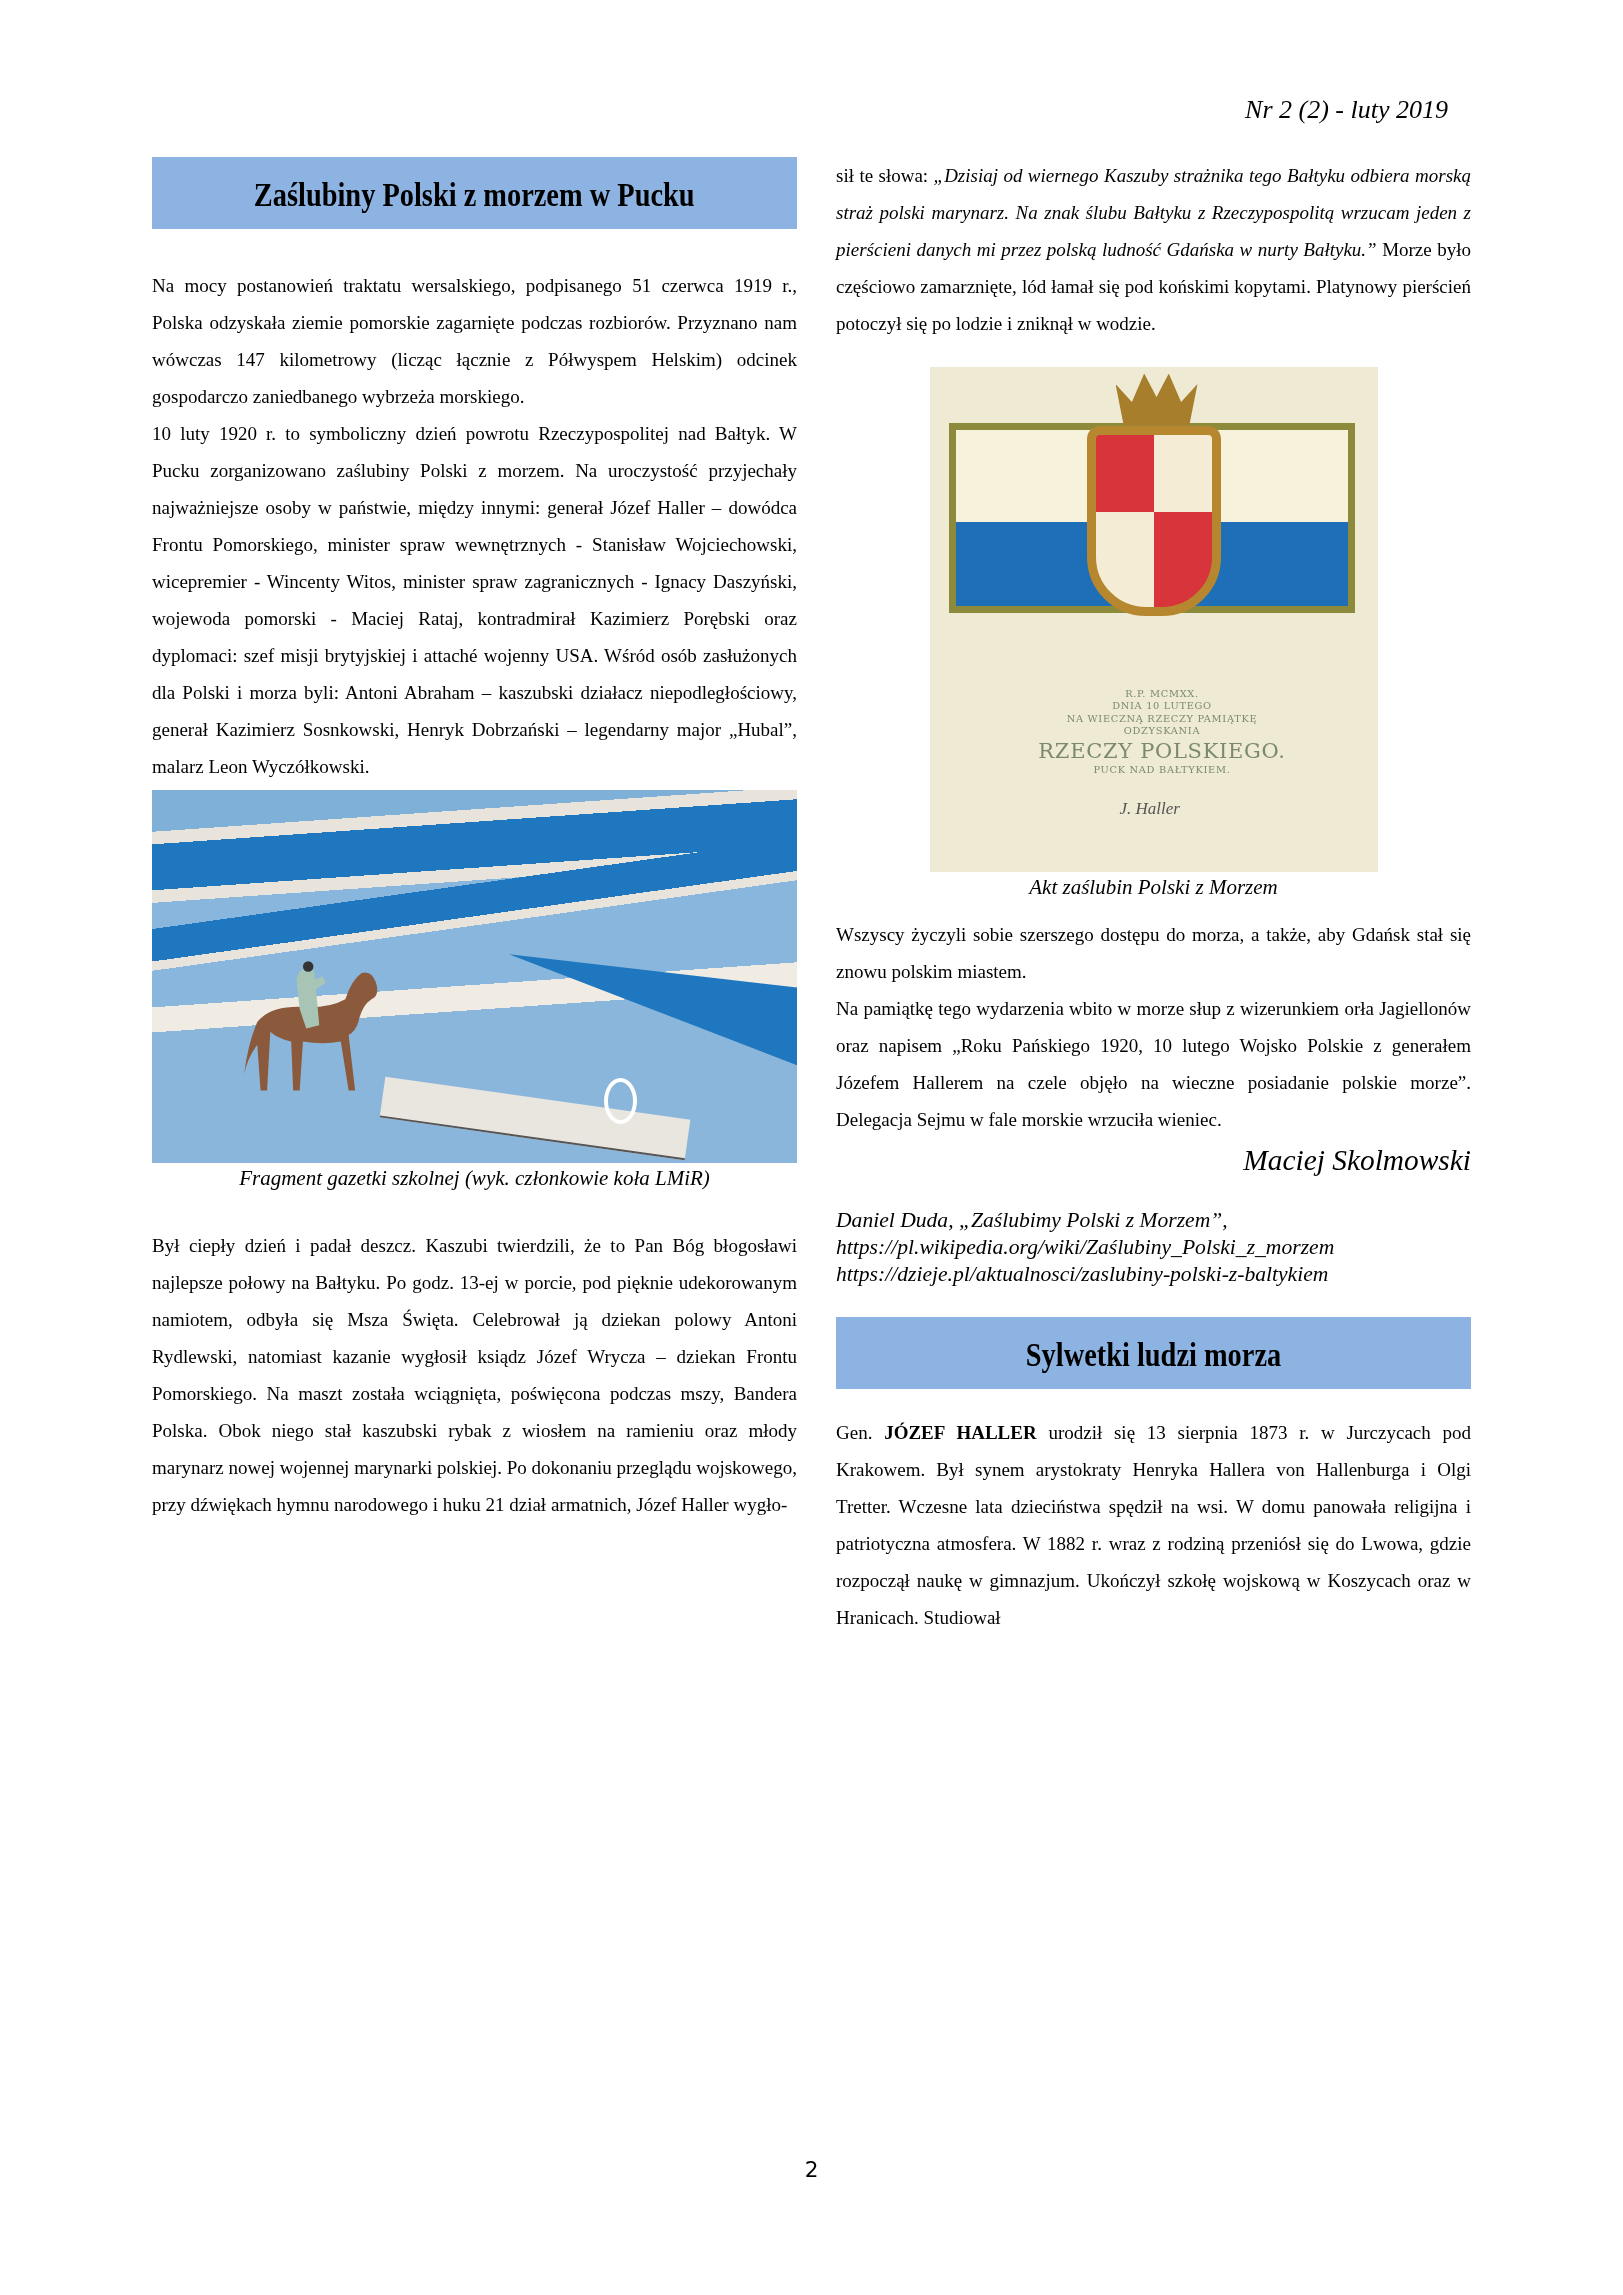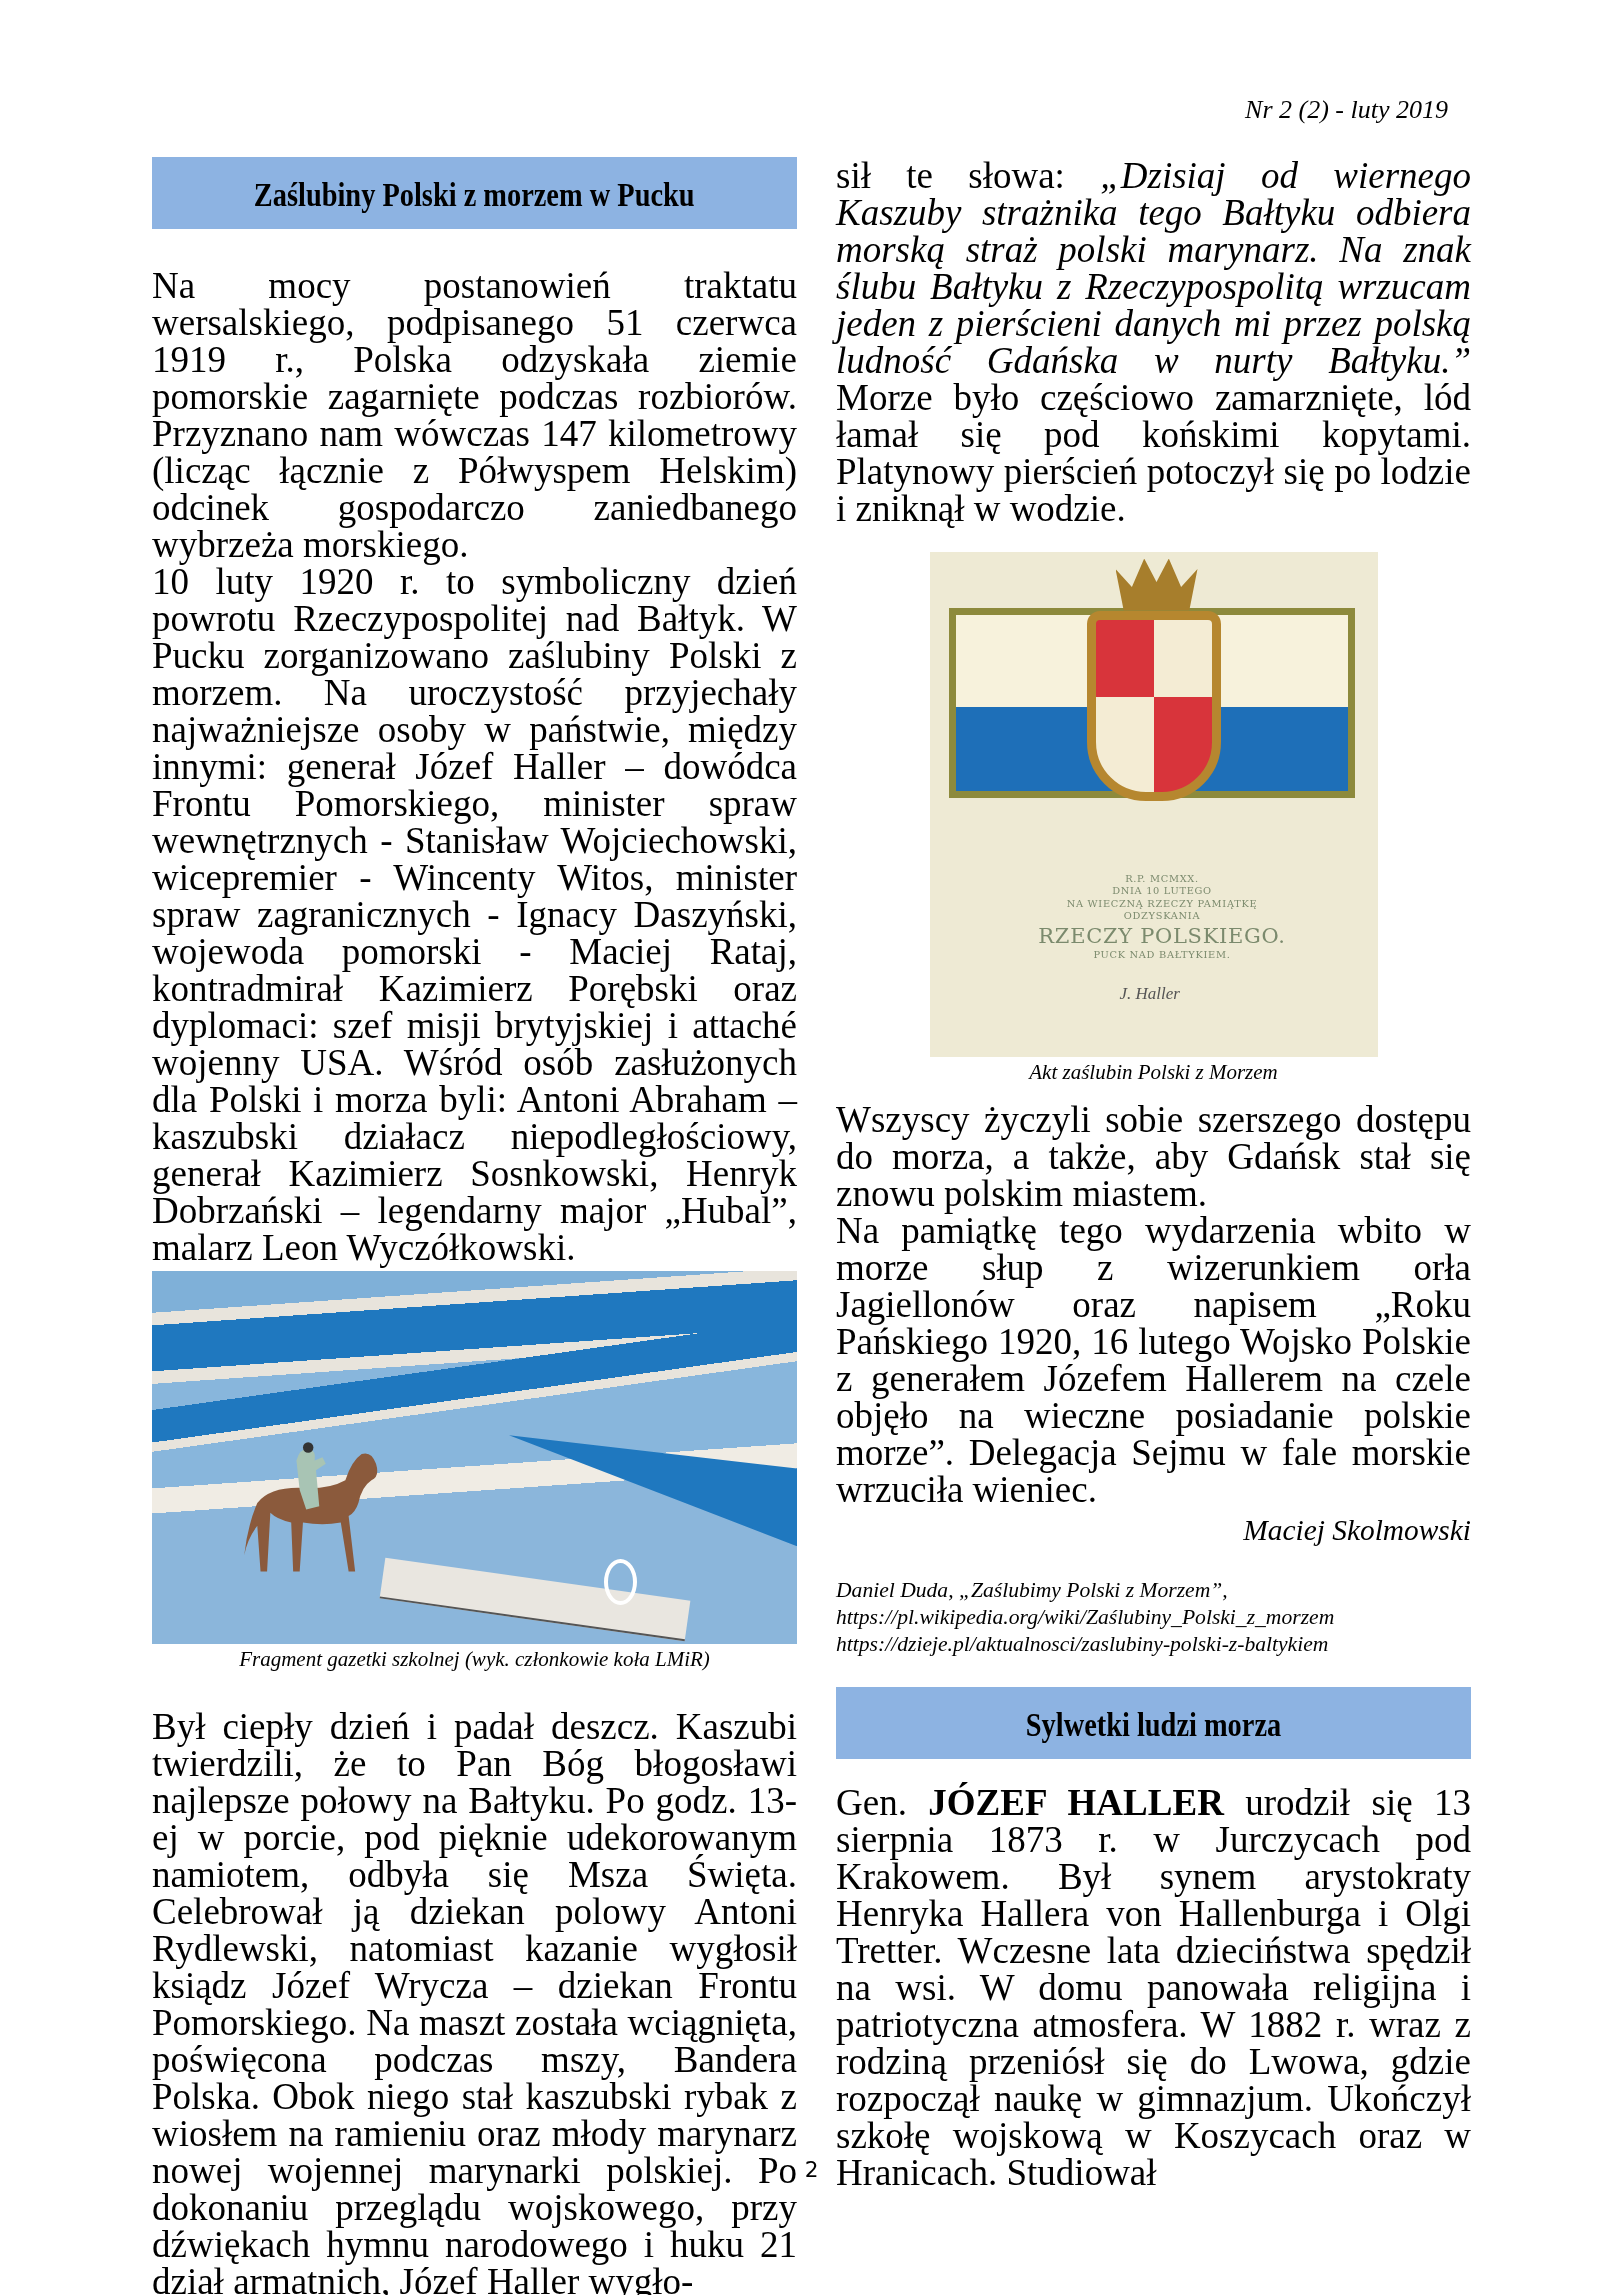--- a/index.html
+++ b/index.html
@@ -5,21 +5,21 @@
   html, body { margin: 0; padding: 0; background: #ffffff; }
   body { width: 1623px; height: 2295px; position: relative; overflow: hidden;
          font-family: "Liberation Serif", "DejaVu Serif", serif; color: #000; }
   .header-issue { position: absolute; top: 95px; right: 175px; font-style: italic; font-size: 26px; }
   .col { position: absolute; top: 157px; width: 645px; }
   .col-left { left: 152px; }
   .col-right { left: 836px; width: 635px; }
   .section-banner { background: #8db3e2; text-align: center; font-weight: bold;
                     font-size: 33px; line-height: 77px; height: 72px; }
   .section-banner span { display: inline-block; transform: scaleX(0.86); }
-  p.body { margin: 0; font-size: 37px; line-height: 37px; text-align: justify;
+  p.body { margin: 0; font-size: 19px; line-height: 37px; text-align: justify;
            hyphens: manual; }
   p.body .it { font-style: italic; }
   .gap-after-banner { height: 38px; }
   .figure { margin: 0; }
   .photo { width: 100%; position: relative; overflow: hidden; }
   .photo-collage { height: 373px;
     background:
       linear-gradient(172deg, transparent 0 30%, #1f78bf 30% 37%, #e8e4dc 37% 39%, transparent 39%),
       linear-gradient(176deg, #7fb0d8 0 10%, #e8e4dc 10% 13%, #1f78bf 13% 24%, #e8e4dc 24% 27%, #88b6dc 27% 52%, #f0ece4 52% 58%, #8bb6db 58% 100%);
   }
@@ -99,21 +99,21 @@
         <div class="lg">RZECZY POLSKIEGO.</div>
         <div class="sm">PUCK NAD BAŁTYKIEM.</div>
       </div>
       <div class="sign" style="left:190px;">J. Haller</div>
     </div>
     <div class="caption">Akt zaślubin Polski z Morzem</div>
   </figure>
 
   <div style="height:14.4px;"></div>
   <p class="body">Wszyscy życzyli sobie szerszego dostępu do morza, a także, aby Gdańsk stał się znowu polskim miastem.</p>
-  <p class="body">Na pamiątkę tego wydarzenia wbito w morze słup z wizerunkiem orła Jagiellonów oraz napisem „Roku Pańskiego 1920, 16 lutego Wojsko Polskie z generałem Józefem Hallerem na czele objęło na wieczne posiadanie polskie morze”. Delegacja Sejmu w fale morskie wrzuciła wieniec.</p>
+  <p class="body">Na pamiątkę tego wydarzenia wbito w morze słup z wizerunkiem orła Jagiellonów oraz napisem „Roku Pańskiego 1920, 10 lutego Wojsko Polskie z generałem Józefem Hallerem na czele objęło na wieczne posiadanie polskie morze”. Delegacja Sejmu w fale morskie wrzuciła wieniec.</p>
   <div class="author">Maciej Skolmowski</div>
 
   <div class="sources">
     <div>Daniel Duda, „Zaślubimy Polski z Morzem”,</div>
     <div>https://pl.wikipedia.org/wiki/Zaślubiny_Polski_z_morzem</div>
     <div>https://dzieje.pl/aktualnosci/zaslubiny-polski-z-baltykiem</div>
   </div>
 
   <div class="section-banner" style="margin-top:29px;">
     <span>Sylwetki ludzi morza</span>

